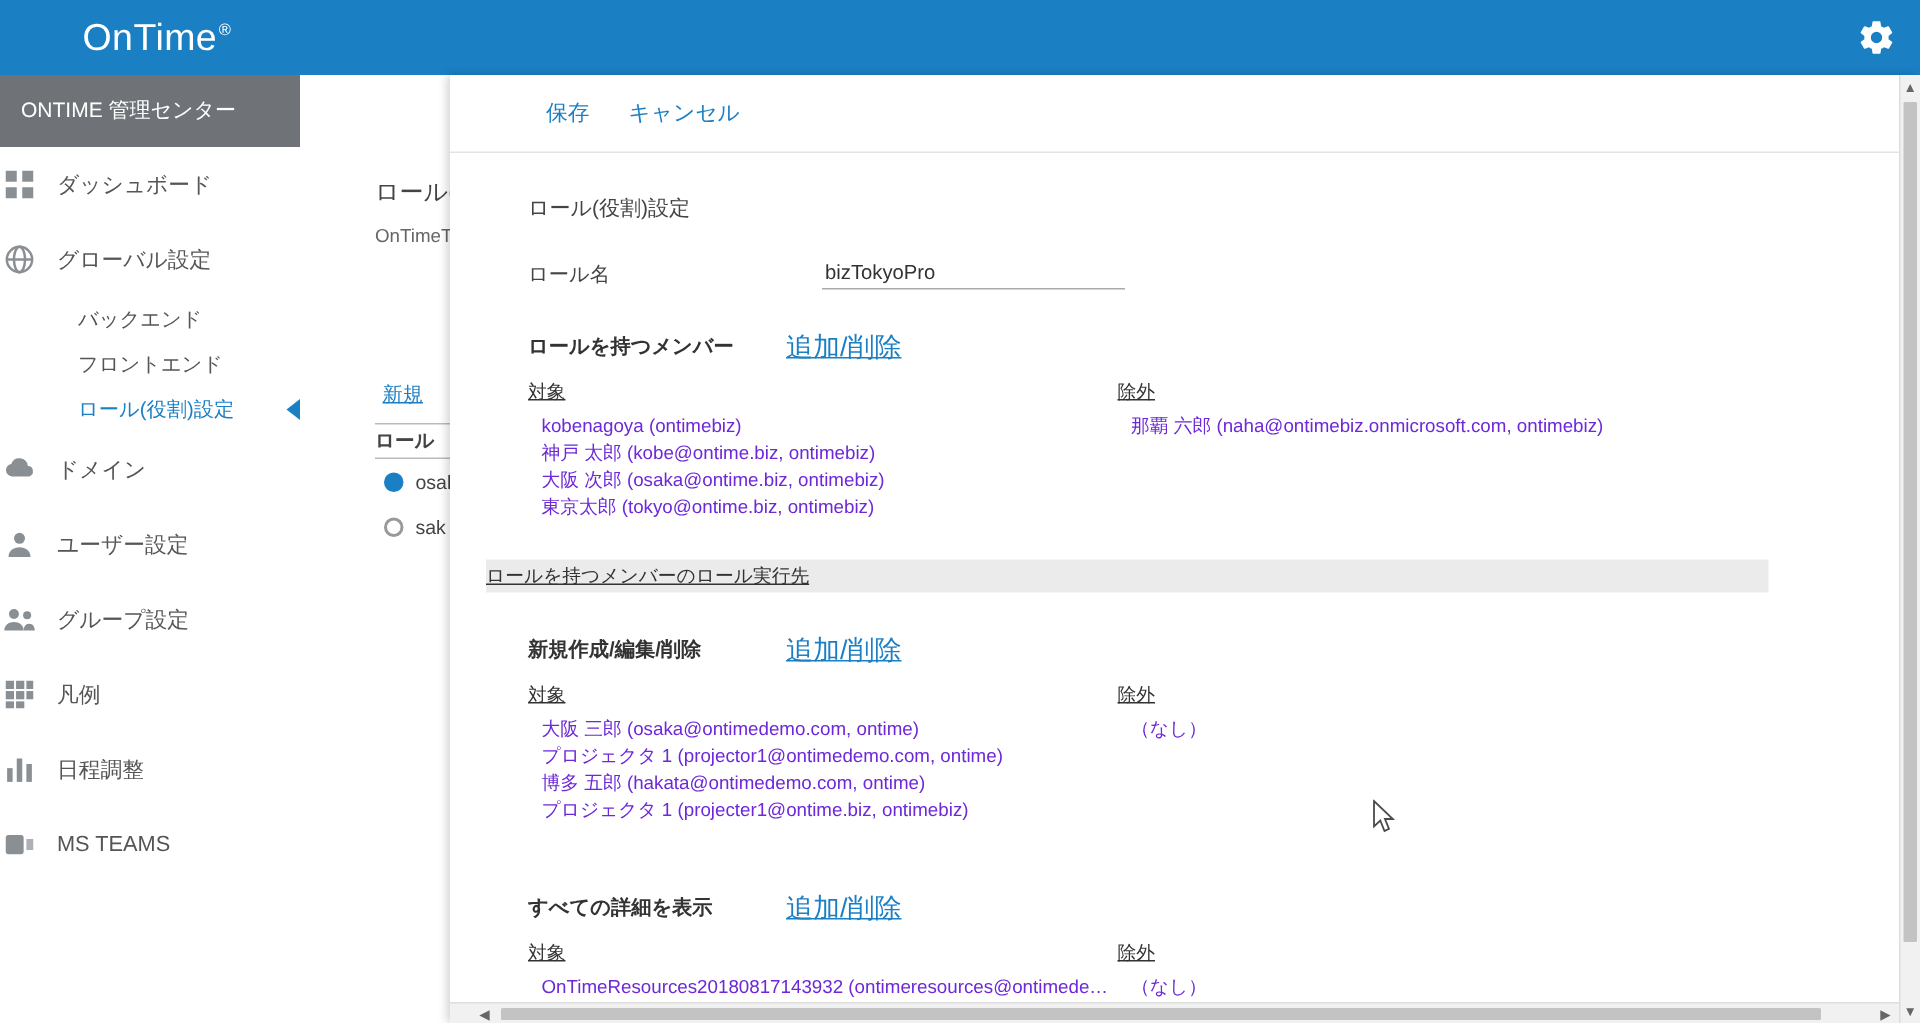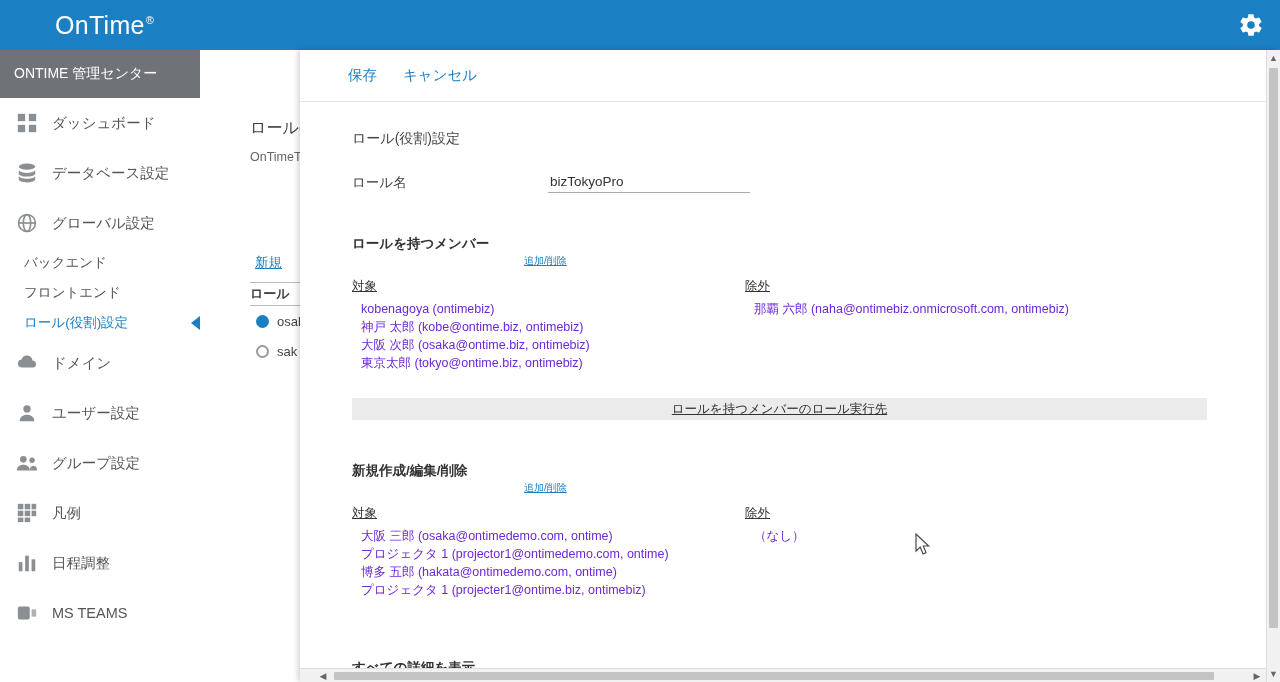--- a/index.html
+++ b/index.html
@@ -63,41 +63,40 @@
     color: #ffffff;
     display: flex;
     align-items: center;
     padding-left: 14px;
     font-size: 14px;
   }
   .side-item {
     display: flex;
     align-items: center;
     height: 50px;
-    padding-left: 14px;
     color: #555;
     font-size: 14.5px;
     position: relative;
     box-sizing: border-box;
   }
   .side-item .ico {
     width: 26px;
     height: 26px;
     margin-right: 12px;
     display: flex;
     align-items: center;
     justify-content: center;
     color: #8a8f94;
     flex: 0 0 26px;
   }
   .side-sub {
     display: flex;
     align-items: center;
     height: 30px;
-    padding-left: 24px;
+    padding-left: 52px;
     color: #555;
     font-size: 13.5px;
     position: relative;
     box-sizing: border-box;
   }
   .side-sub.selected {
     color: #1b7fc4;
   }
   .side-sub .marker {
     position: absolute;
@@ -175,21 +174,21 @@
     height: 632px;
     background: #ffffff;
     box-shadow: -2px 0 6px rgba(0,0,0,0.18);
     overflow: hidden;
   }
   .overlay-toolbar {
     height: 52px;
     border-bottom: 1px solid #e3e3e3;
     display: flex;
     align-items: center;
-    padding-left: 48px;
+    padding-left: 64px;
     gap: 26px;
     box-sizing: border-box;
   }
   .tool-link {
     color: #1b7fc4;
     font-size: 14.5px;
   }
   .panel-body {
     position: relative;
     padding: 0 0 0 0;
@@ -230,23 +229,22 @@
     align-items: center;
   }
   .section-title {
     font-size: 13.5px;
     font-weight: bold;
     color: #333;
     width: 172px;
   }
   .section-action {
     color: #1b7fc4;
-    font-size: 10px;
+    font-size: 18px;
     text-decoration: underline;
-    margin-top: 35px;
   }
   .cols {
     display: flex;
     margin-top: 10px;
   }
   .col-left { width: 393px; }
   .col-right { width: 420px; }
   .col-head {
     font-size: 12.5px;
     color: #333;
@@ -256,27 +254,27 @@
   .entry {
     font-size: 12.5px;
     color: #6d28d9;
     line-height: 18px;
     padding-left: 9px;
     white-space: nowrap;
     overflow: hidden;
     text-overflow: ellipsis;
   }
   .divider-bar {
-    margin: 26px 0 0 52px;
+    margin: 26px 0 0 24px;
     width: 855px;
     height: 22px;
     background: #ebebeb;
     display: flex;
     align-items: center;
-    justify-content: center;
+    justify-content: flex-start;
   }
   .divider-bar span {
     font-size: 12.5px;
     color: #333;
     text-decoration: underline;
   }
 
   
   .vscroll {
     position: absolute;
@@ -363,30 +361,20 @@
       <svg width="22" height="22" viewBox="0 0 24 24" fill="#8a8f94">
           <rect x="2" y="2" width="8" height="8"></rect>
           <rect x="14" y="2" width="8" height="8"></rect>
           <rect x="2" y="14" width="8" height="8"></rect>
           <rect x="14" y="14" width="8" height="8"></rect>
         </svg>
     </span>
     <span>ダッシュボード</span>
   </div>
 
-  <div class="side-item">
-    <span class="ico">
-      <svg width="22" height="22" viewBox="0 0 24 24" fill="#8a8f94">
-          <ellipse cx="12" cy="5" rx="9" ry="3.4"></ellipse>
-          <path d="M3 8.5v4c0 1.9 4 3.4 9 3.4s9-1.5 9-3.4v-4c0 1.9-4 3.4-9 3.4S3 10.4 3 8.5z"></path>
-          <path d="M3 15v3.9c0 1.9 4 3.4 9 3.4s9-1.5 9-3.4V15c0 1.9-4 3.4-9 3.4S3 16.9 3 15z"></path>
-        </svg>
-    </span>
-    <span>データベース設定</span>
-  </div>
 
   <div class="side-item">
     <span class="ico">
       <svg width="22" height="22" viewBox="0 0 24 24" fill="none" stroke="#8a8f94" stroke-width="1.8">
           <circle cx="12" cy="12" r="9.2"></circle>
           <ellipse cx="12" cy="12" rx="4" ry="9.2"></ellipse>
           <line x1="3" y1="12" x2="21" y2="12"></line>
         </svg>
     </span>
     <span>グローバル設定</span>

